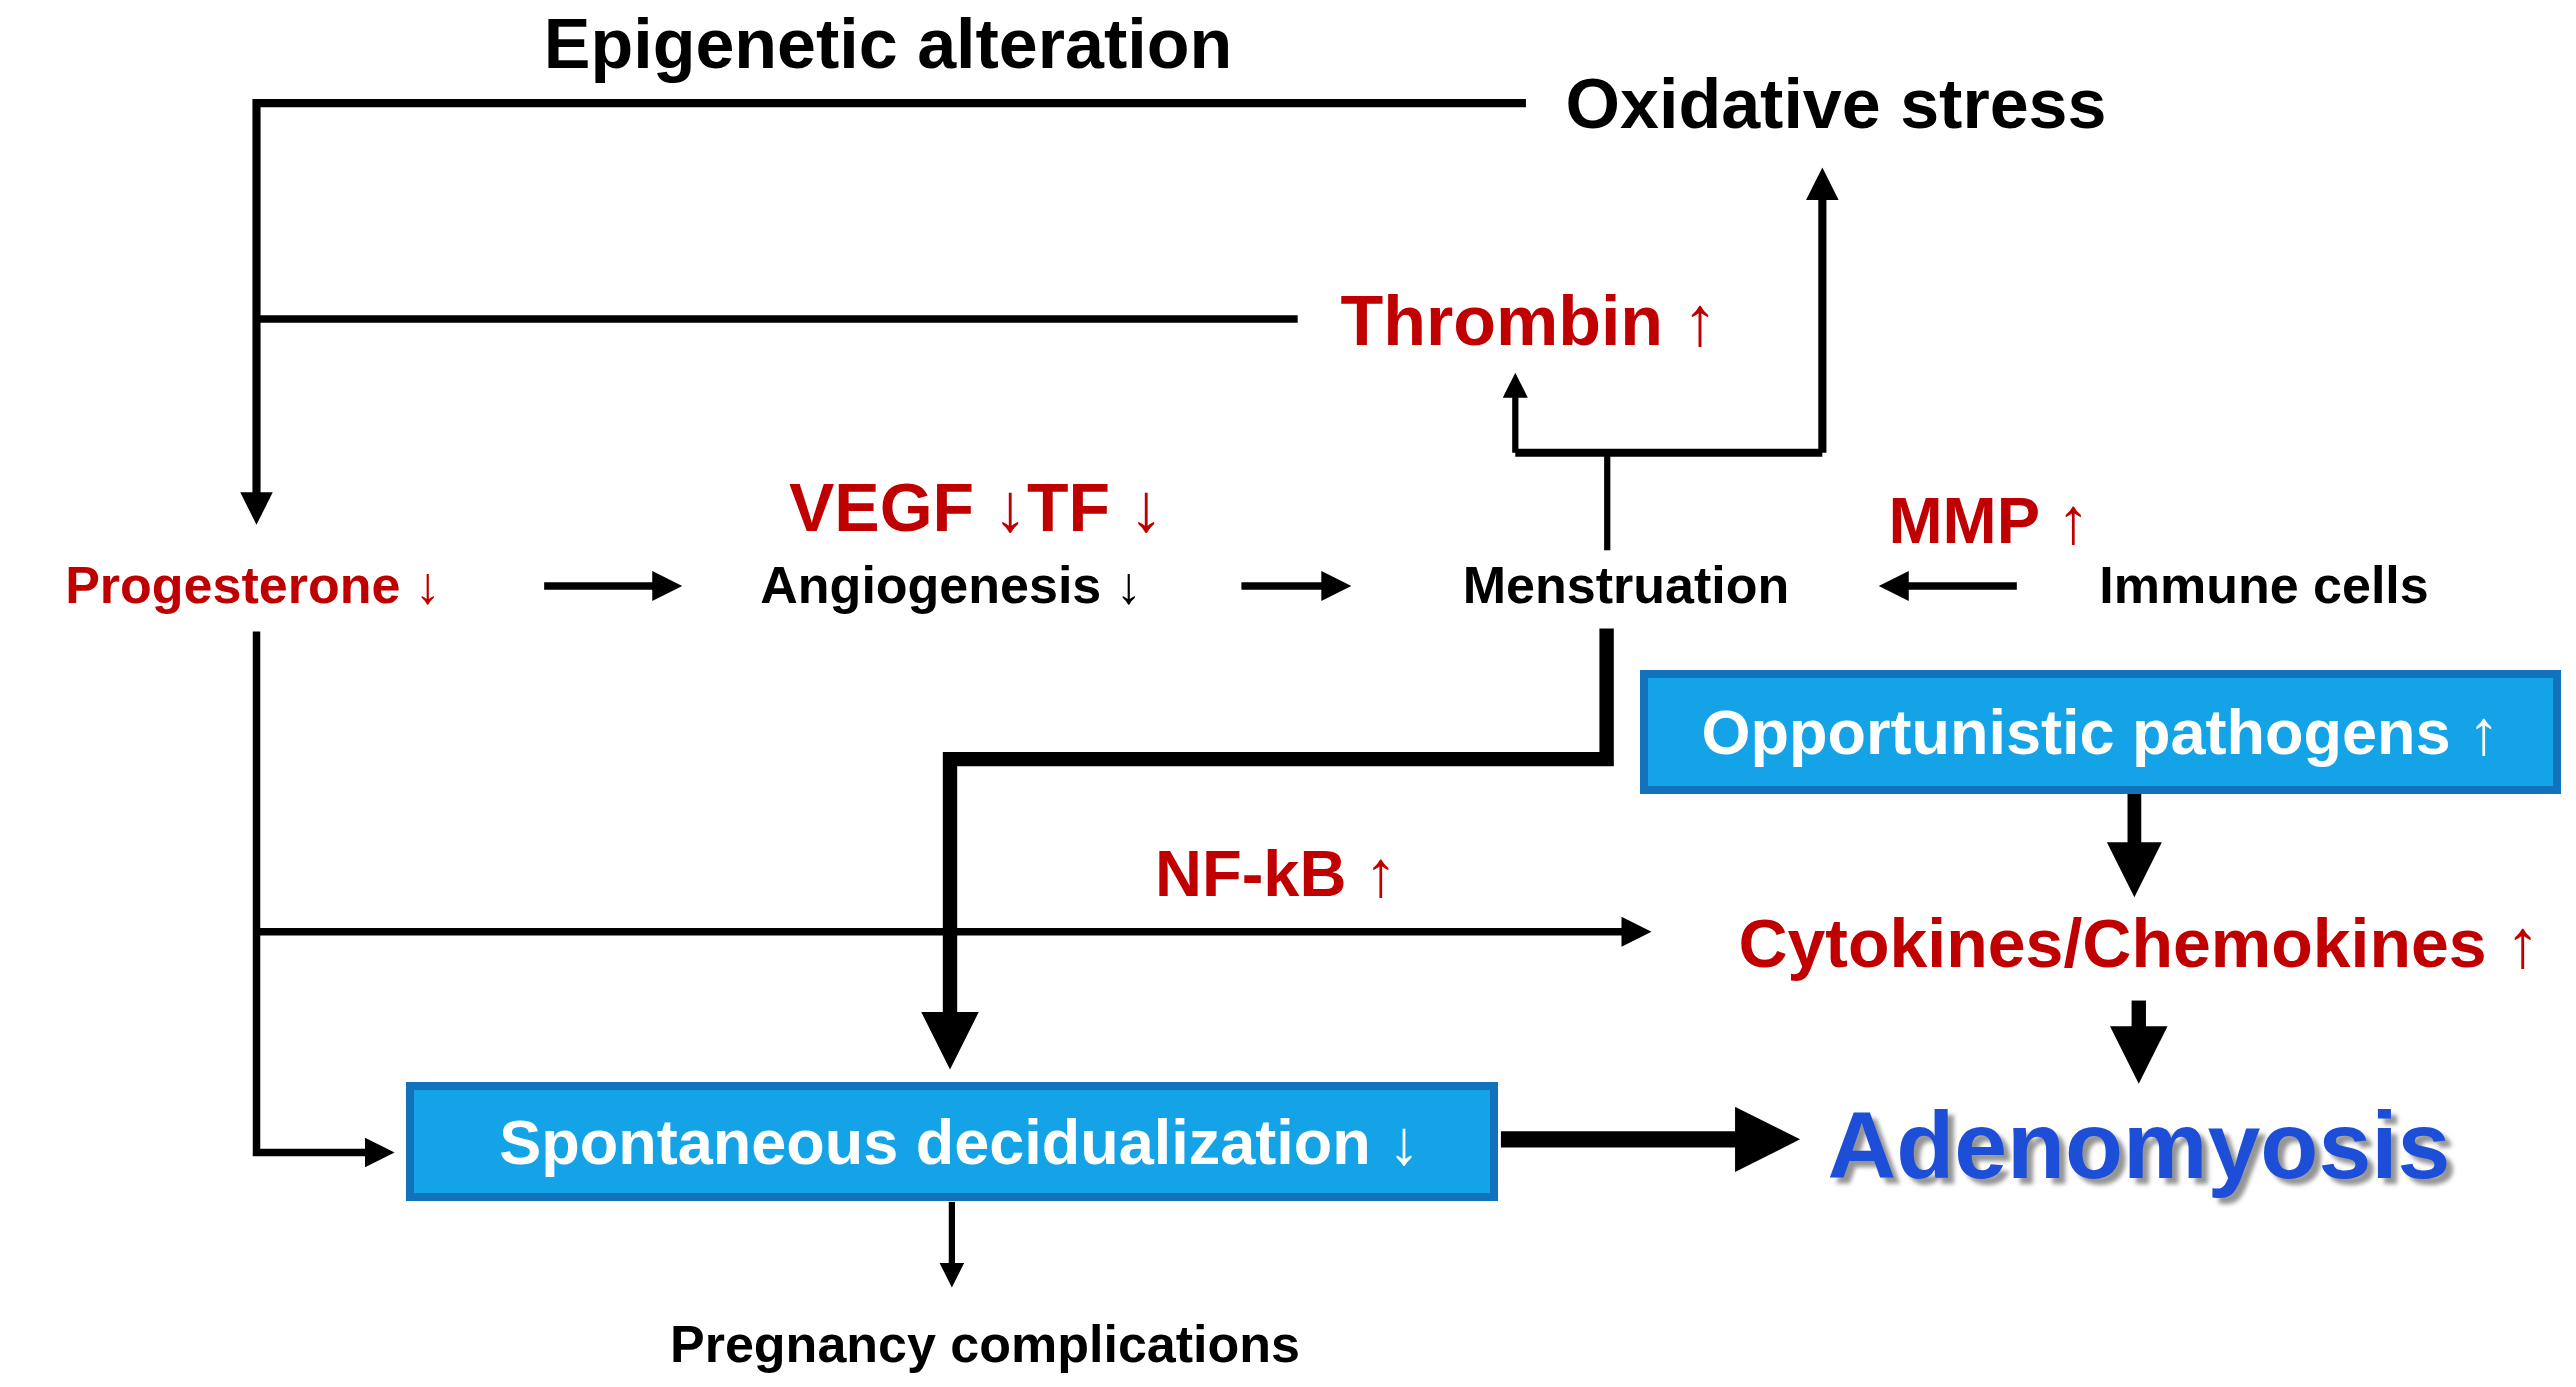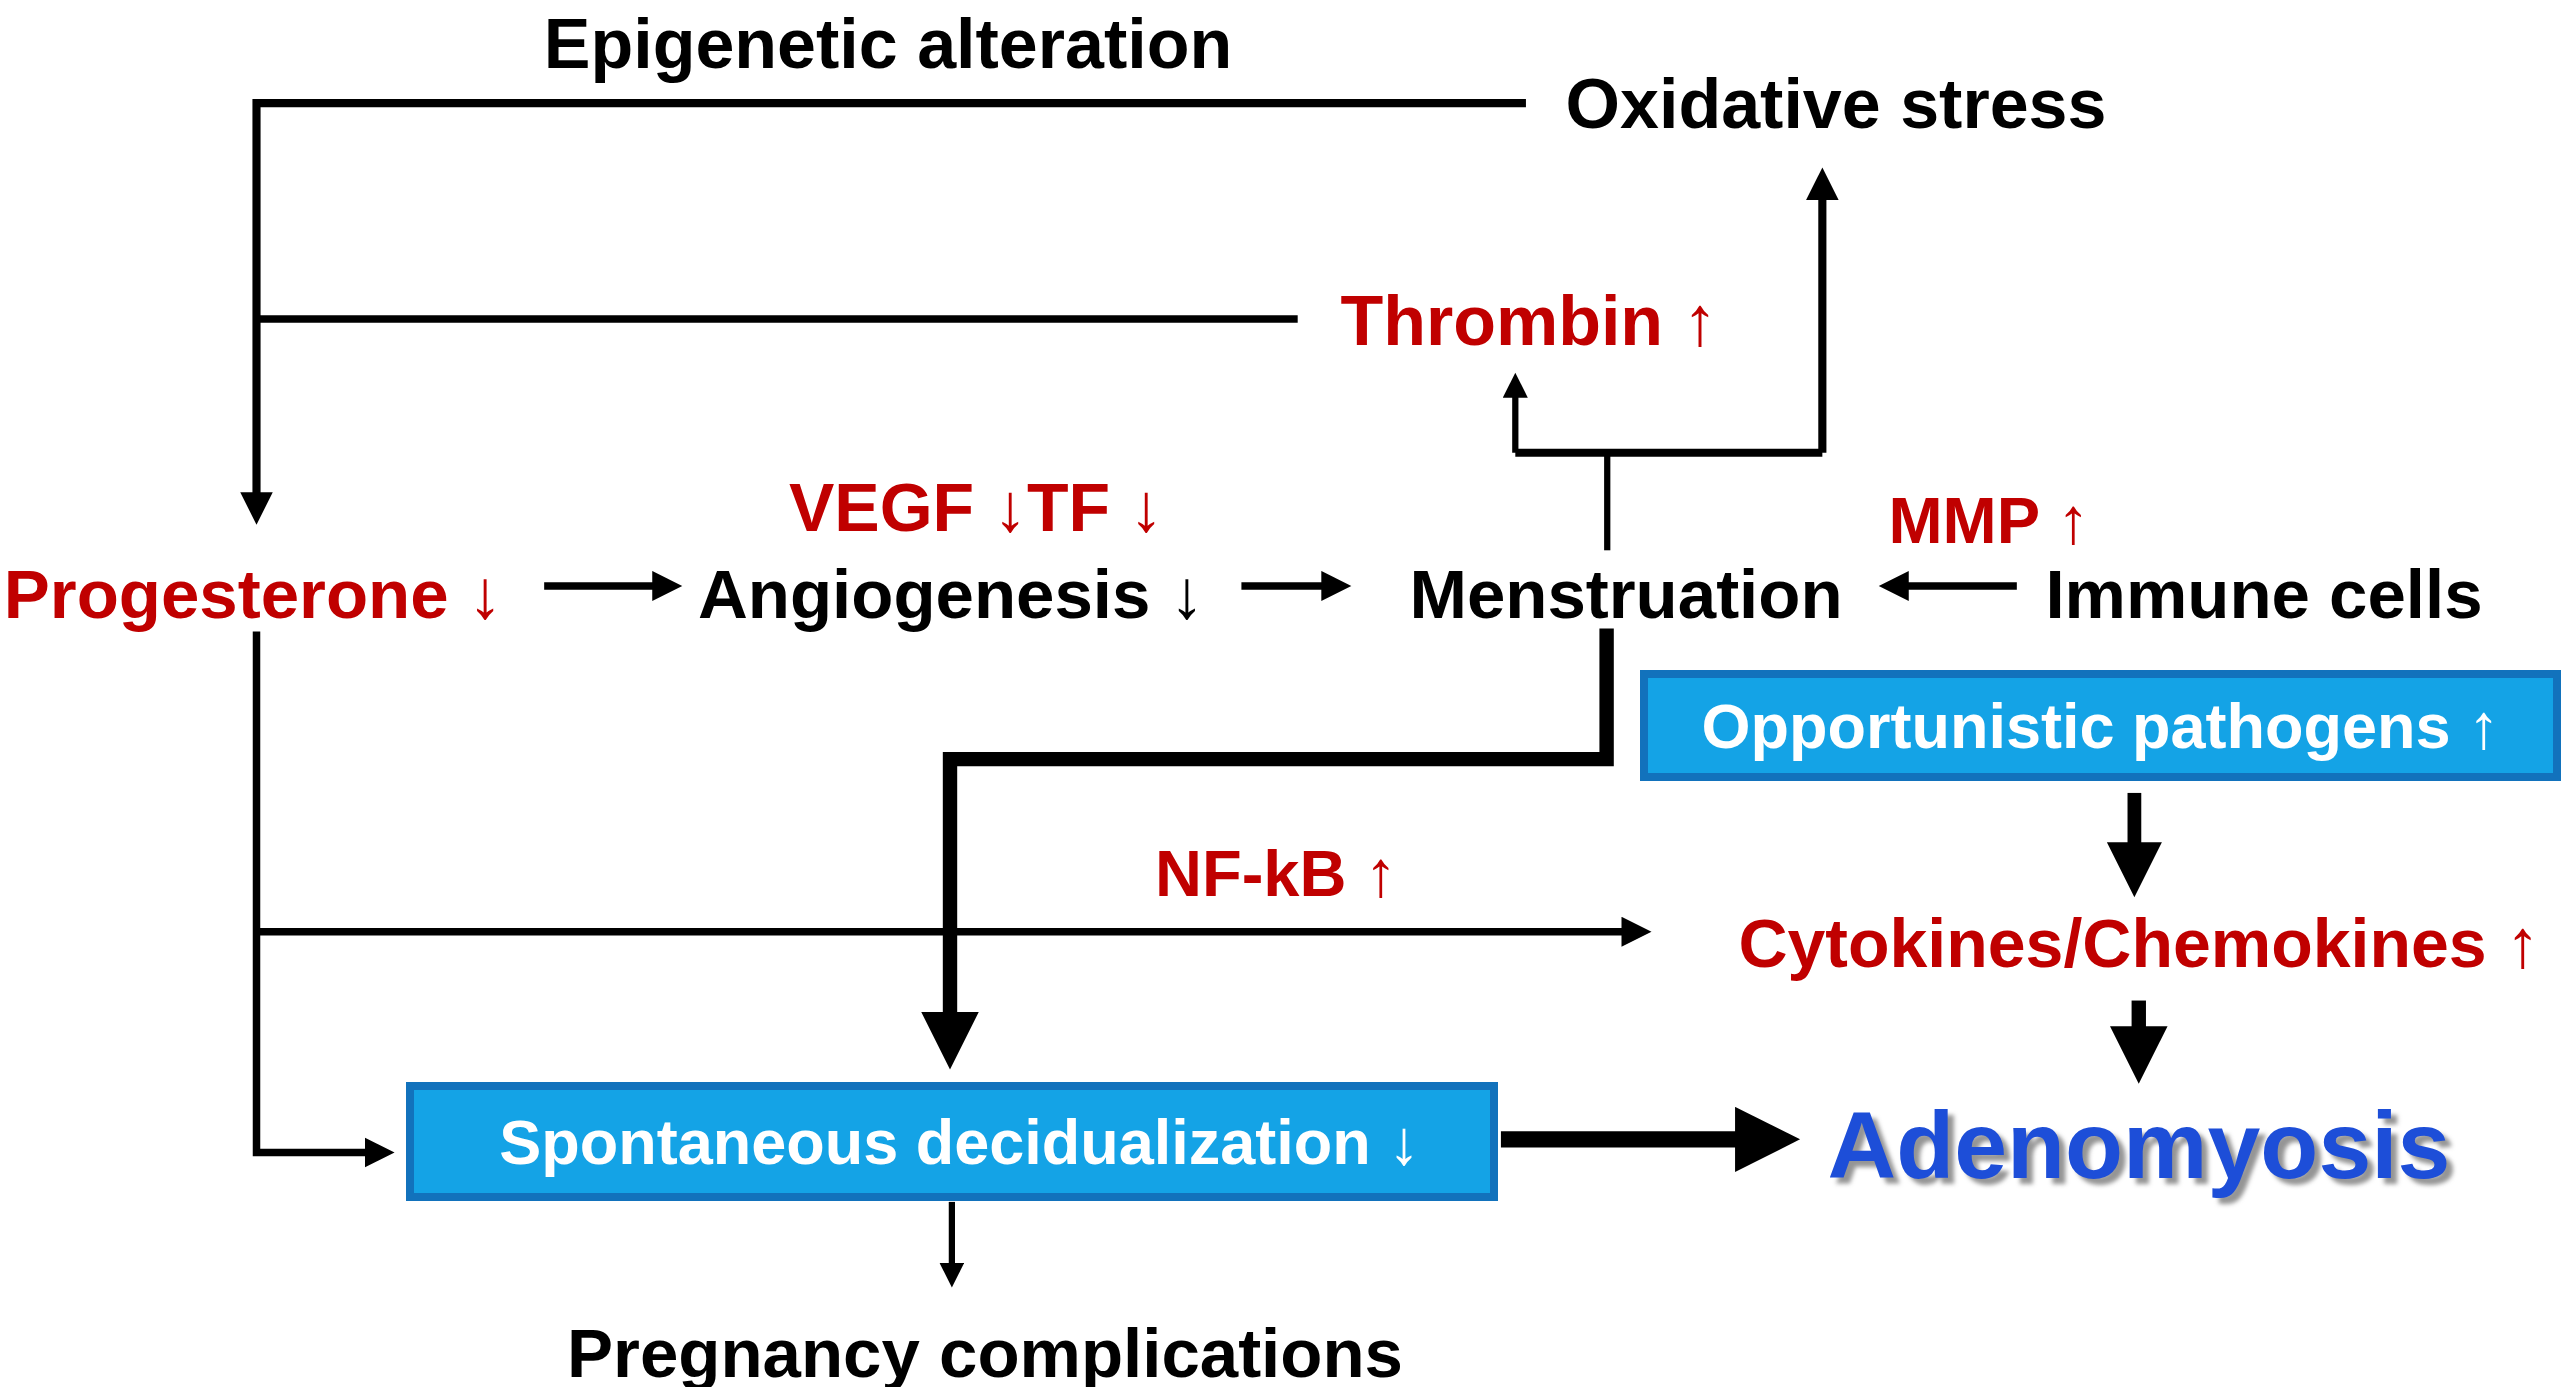--- a/index.html
+++ b/index.html
@@ -9,21 +9,21 @@
   svg.wires{position:absolute;left:0;top:0;width:2576px;height:1387px;}
   .node{position:absolute;white-space:nowrap;font-weight:700;color:#000;
         transform:translateX(-50%);line-height:1.1;}
   .red{color:#C00000;}
   .arrow-glyph{font-weight:400;}
   .bluebox{position:absolute;background:#14A3E6;border:8.1px solid #1272BC;
            display:flex;align-items:center;justify-content:center;
            box-sizing:border-box;}
   .bluebox .boxlabel{color:#ffffff;font-weight:700;white-space:nowrap;}
   .f112{font-size:70px;}
-  .f110{font-size:69px;}
+  .f110{font-size:52px;}
   .f108{font-size:68px;}
   .f104{font-size:65px;}
   .f100{font-size:63px;}
   .adeno{font-size:95px;font-weight:700;color:#1d4ed8;
          text-shadow:6.3px 6.3px 4.4px rgba(130,130,130,0.85);}
 </style>
 </head>
 <body>
 
 <div class="stage">
@@ -96,21 +96,21 @@
 
   <div class="node f110" style="left:1626px;top:557px;">Menstruation</div>
 
   <div class="node red f104" style="left:1989px;top:485px;">
     <span>MMP</span>
     <span class="arrow-glyph">↑</span>
   </div>
 
   <div class="node f110" style="left:2264px;top:557px;">Immune cells</div>
 
-  <div class="bluebox" style="left:1640px;top:670px;width:921px;height:111px;">
+  <div class="bluebox" style="left:1640px;top:670px;width:921px;height:124px;">
     <div class="boxlabel f100">
       <span>Opportunistic pathogens</span>
       <span class="arrow-glyph">↑</span>
     </div>
   </div>
 
   <div class="node red f104" style="left:1276px;top:838px;">
     <span>NF-kB</span>
     <span class="arrow-glyph">↑</span>
   </div>

